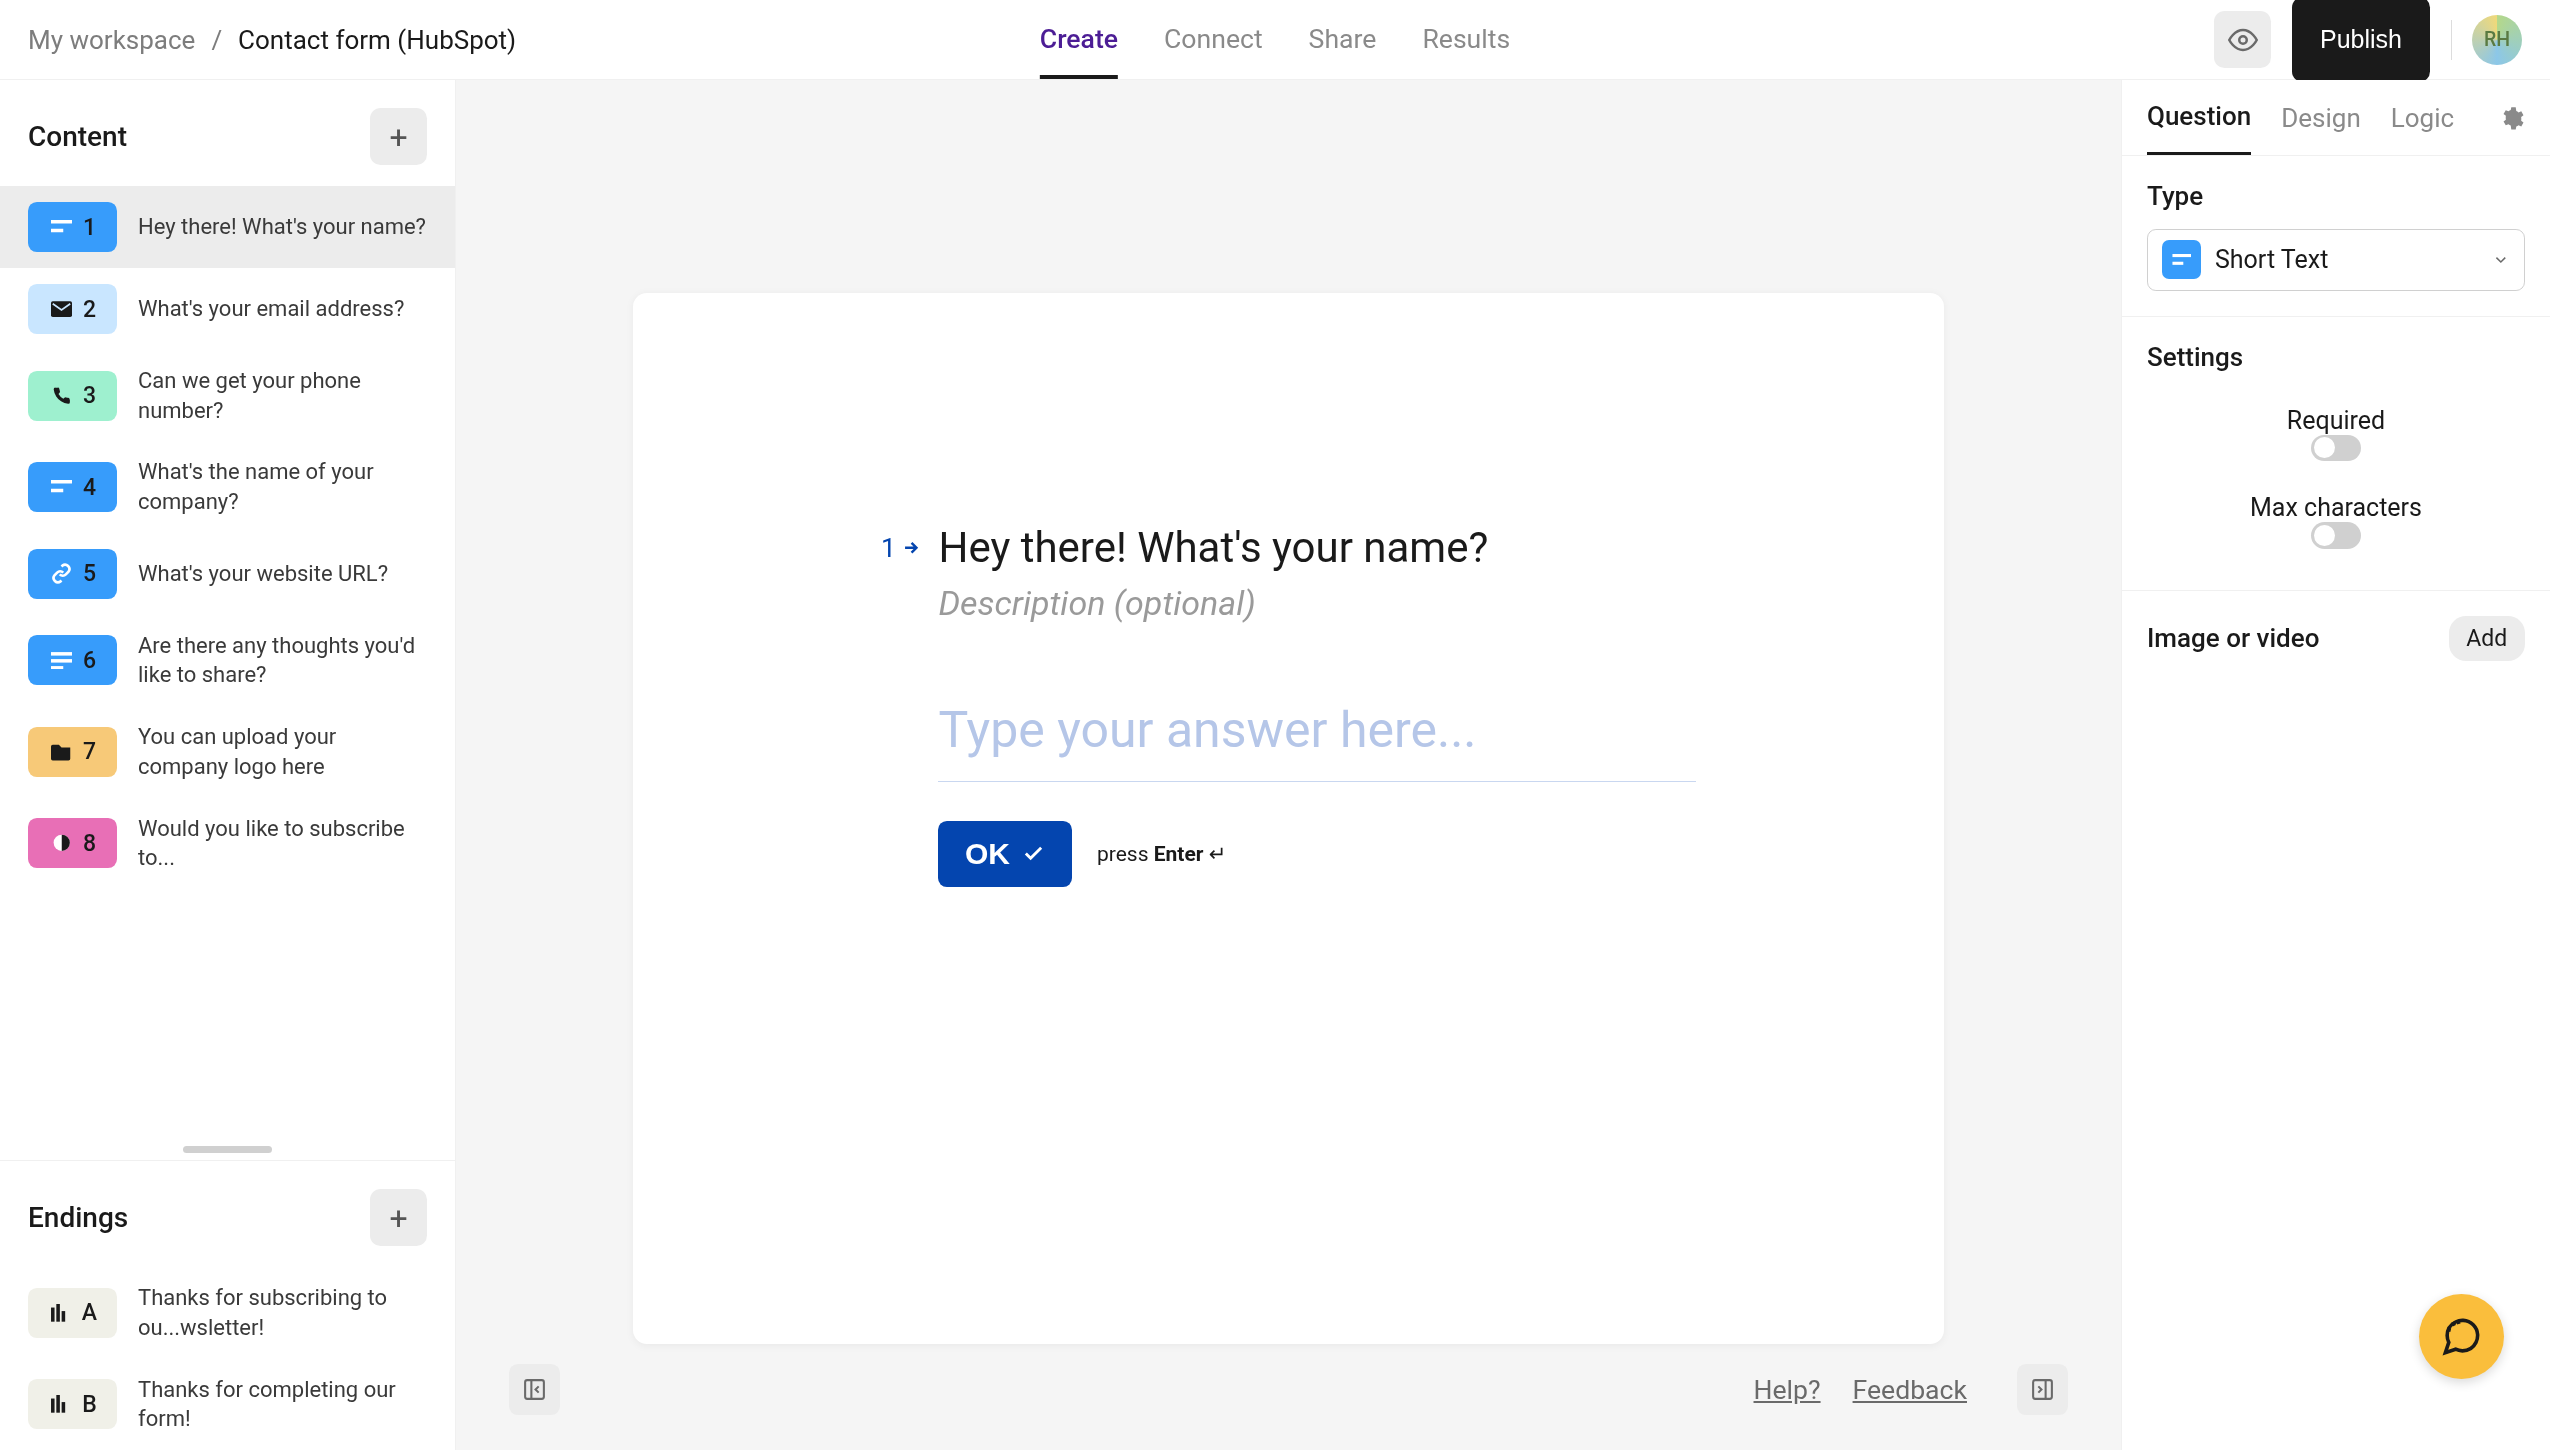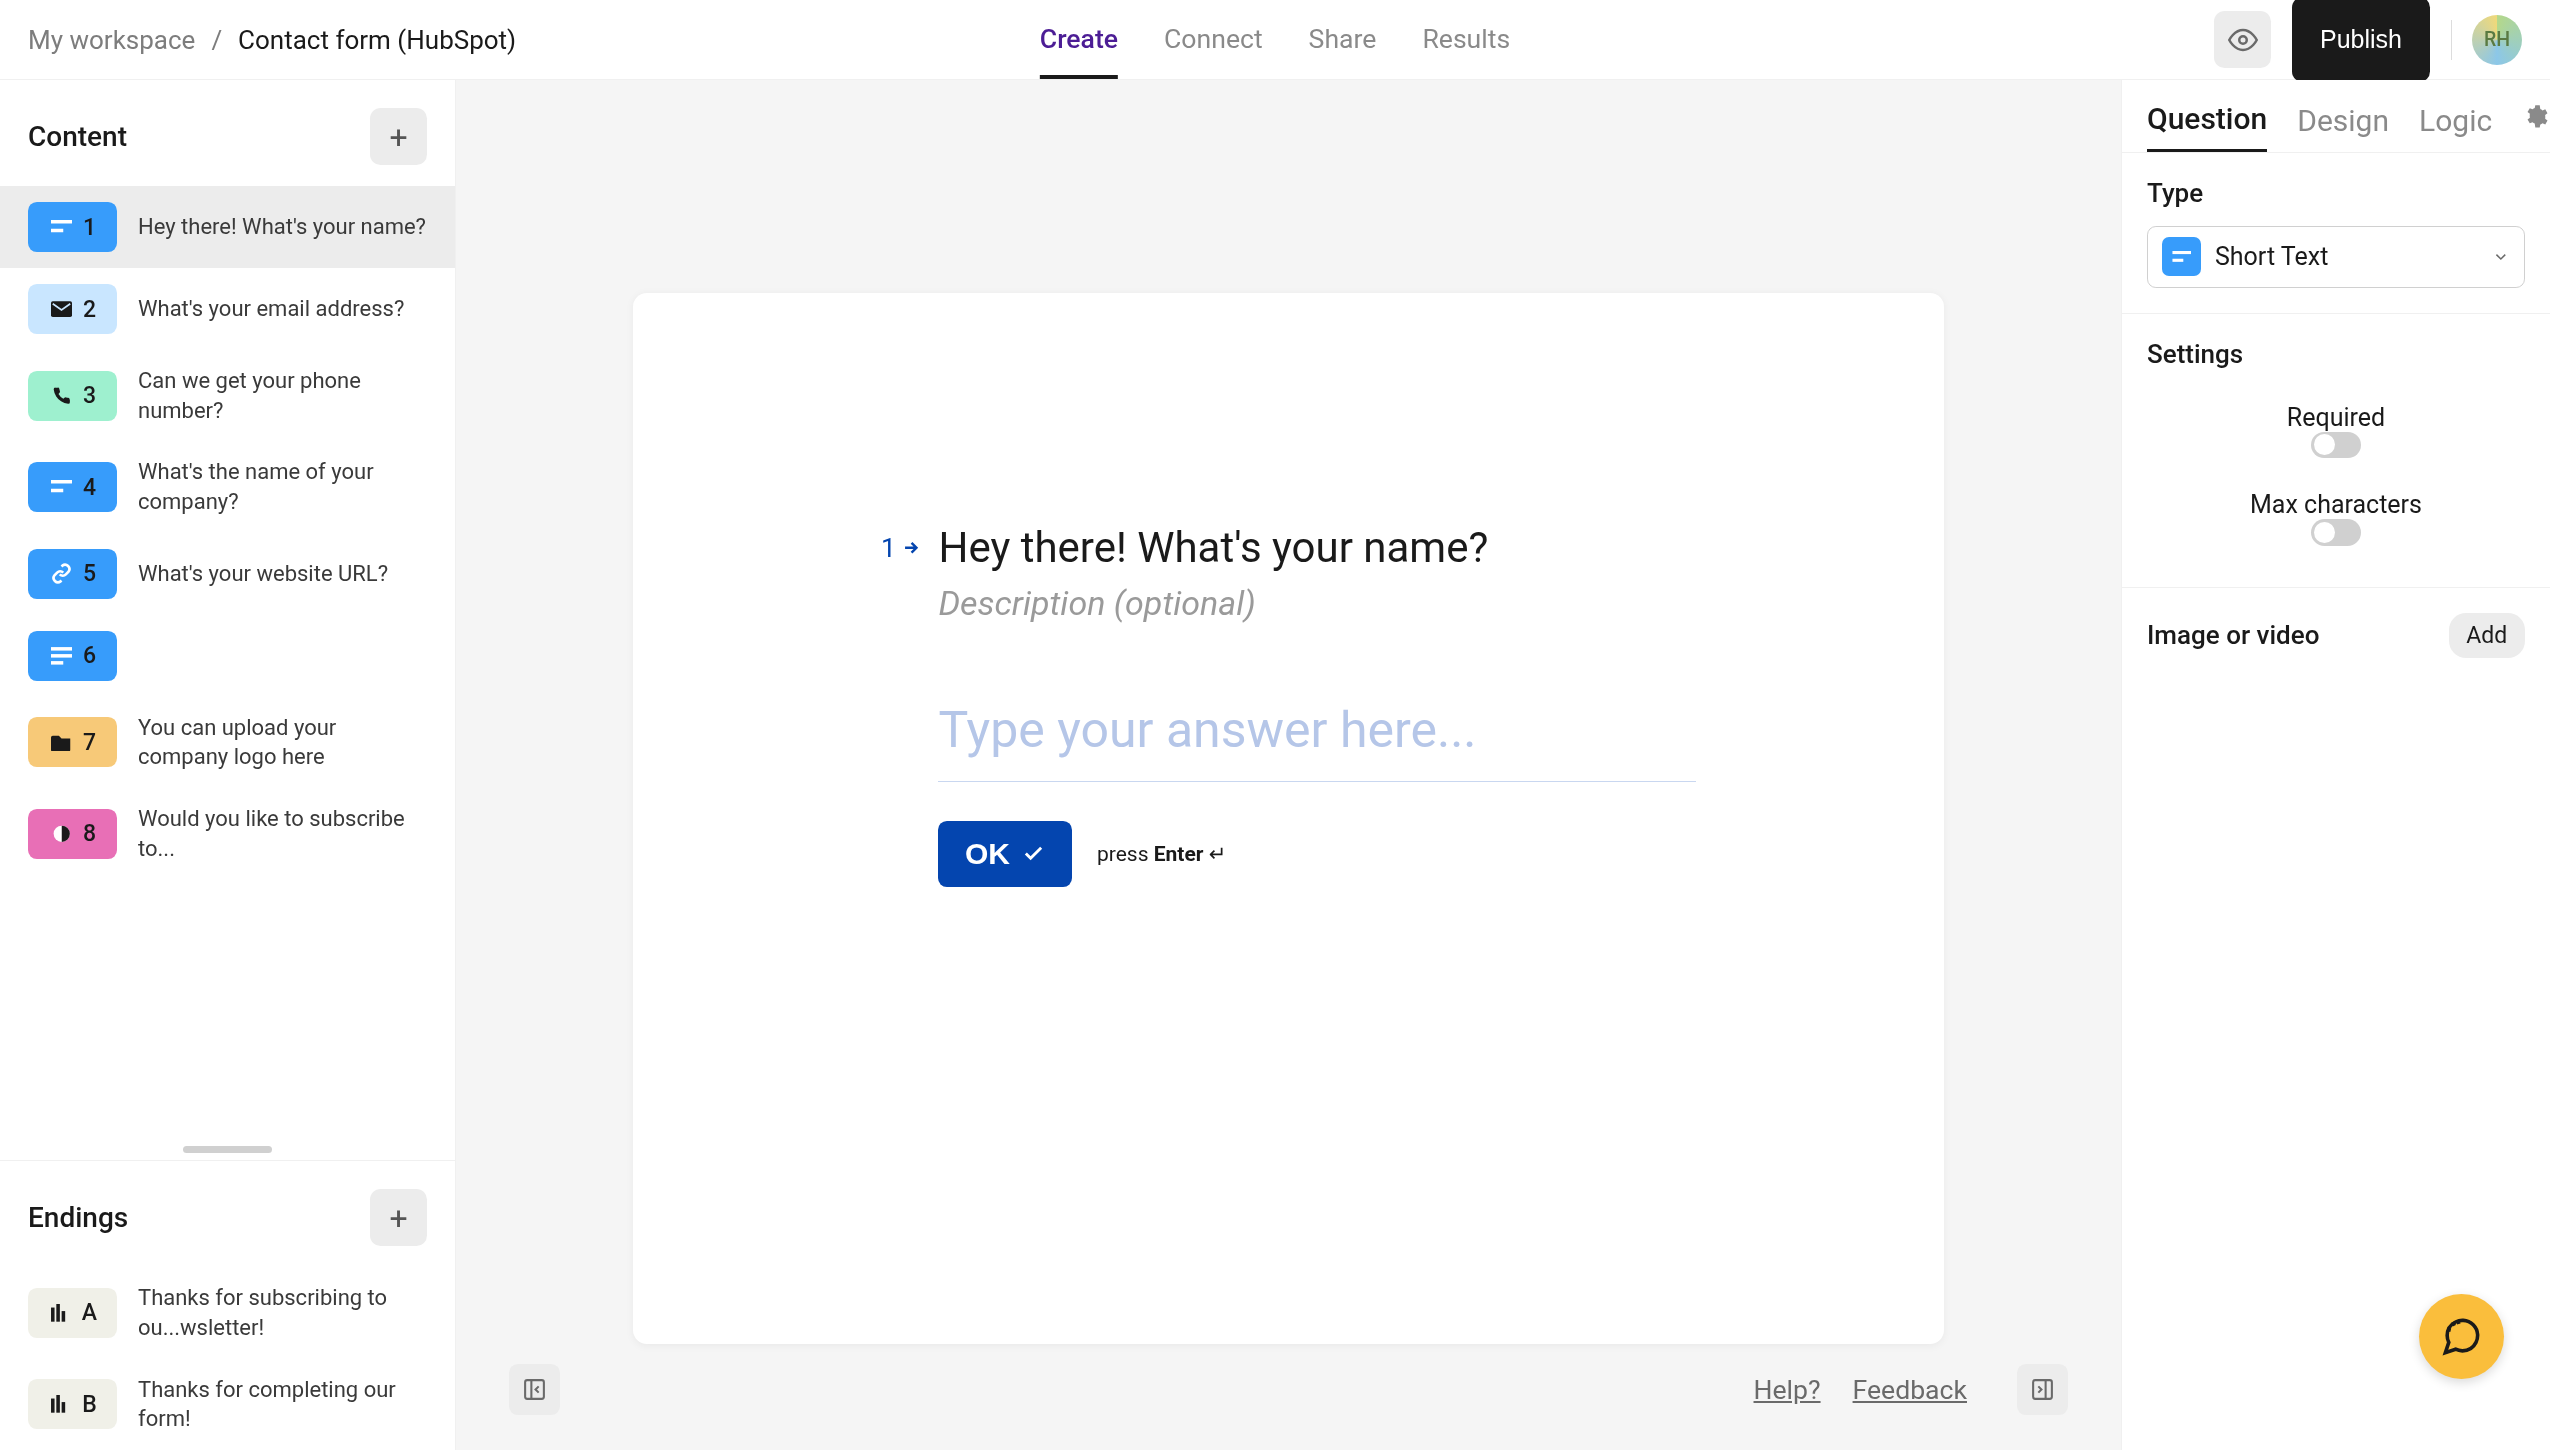--- a/index.html
+++ b/index.html
@@ -51,21 +51,21 @@
 .ok-btn { background: #0445af; color: #fff; border: none; border-radius: 8.9px; padding: 16px 26.6px; font-size: 30px; font-weight: 600; display: flex; align-items: center; gap: 12.4px; cursor: pointer; }
 .press-enter { font-size: 21px; color: #1a1a1a; }
 .press-enter b { font-weight: 700; }
 .canvas-footer { position: absolute; left: 0; right: 0; bottom: 35px; display: flex; align-items: center; padding: 0 53px; gap: 25px; }
 .panel-toggle { width: 51px; height: 51px; background: #ececec; border-radius: 8.9px; display: flex; align-items: center; justify-content: center; cursor: pointer; }
 .footer-links { margin-left: auto; display: flex; gap: 32px; font-size: 26.6px; color: #6a6a6a; text-decoration: underline; }
 
 
 .sidebar-right { width: 429px; border-left: 0.9px solid rgba(0,0,0,0.06); background: #fff; display: flex; flex-direction: column; }
 .rtabs { display: flex; gap: 30px; padding: 21px 25px 0; align-items: center; border-bottom: 0.9px solid rgba(0,0,0,0.06); }
-.rtab { font-size: 30px; color: #8a8a8a; padding-bottom: 13px; cursor: pointer; }
+.rtab { font-size: 26px; color: #8a8a8a; padding-bottom: 21px; cursor: pointer; }
 .rtab.active { color: #1a1a1a; font-weight: 500; border-bottom: 3.5px solid #1a1a1a; }
 .rtabs .gear { margin-left: auto; color: #8a8a8a; cursor: pointer; padding-bottom: 19.5px; }
 .rsection { padding: 25px; border-bottom: 0.9px solid rgba(0,0,0,0.06); }
 .rlabel { font-size: 26px; color: #1a1a1a; margin-bottom: 17.7px; font-weight: 500; }
 .type-select { display: flex; align-items: center; gap: 14px; border: 0.9px solid #d0d0d0; border-radius: 8.9px; padding: 10.6px 14px; cursor: pointer; }
 .type-badge { width: 39px; height: 39px; background: #379cfb; border-radius: 7px; display: flex; align-items: center; justify-content: center; }
 .type-text { font-size: 25px; flex: 1; }
 .setting-row { display: flex; align-items: center; justify-content: space-between; padding: 16px 0; font-size: 25px; flex-direction: column; }
 .toggle { width: 50px; height: 26.6px; background: #d0d0d0; border-radius: 26.6px; position: relative; cursor: pointer; }
 .toggle::after { content: ""; position: absolute; width: 21px; height: 21px; background: #fff; border-radius: 50%; top: 2.7px; left: 2.7px; }
@@ -183,20 +183,21 @@
           <div class="badge" style="background:#379cfb">
             <span class="badge-icon">
                 <svg width="21" height="17.7" viewBox="0 0 24 20">
                   <rect width="24" height="4" fill="#fff"></rect>
                   <rect y="8" width="24" height="4" fill="#fff"></rect>
                   <rect y="16" width="14" height="4" fill="#fff"></rect>
                 </svg>
               </span>
             <span class="badge-num">6</span>
           </div>
+          <div class="item-label">Are there any thoughts you'd like to share?</div>
         </div>
 
         <div class="content-item">
           <div class="badge" style="background:#f7c978">
             <span class="badge-icon">
                 <svg width="21" height="17.7" viewBox="0 0 24 20" fill="#1a1a1a">
                   <path d="M2 2h7l3 3h10v13a2 2 0 01-2 2H2a2 2 0 01-2-2V4a2 2 0 012-2z"></path>
                 </svg>
               </span>
             <span class="badge-num">7</span>

